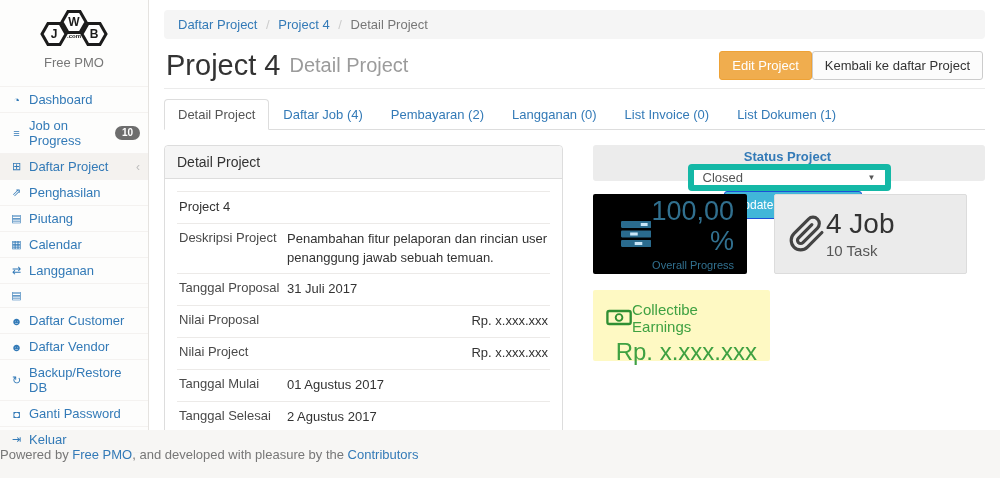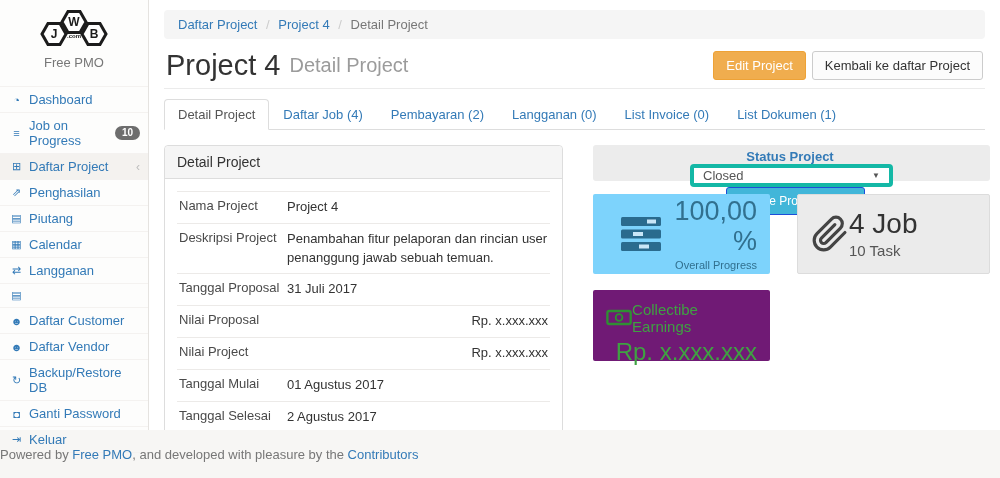--- a/index.html
+++ b/index.html
@@ -46,21 +46,21 @@
   .breadcrumb {
     background: #f5f5f5; border-radius: 4px;
     padding: 7px 14px; font-size: 13px; color: #777;
   }
   .breadcrumb a { color: #337ab7; }
   .breadcrumb .sep { color: #ccc; padding: 0 5px; }
 
   .header-row { display: flex; align-items: center; margin: 11px 2px 6px; }
   .page-title { font-size: 29px; font-weight: 400; color: #333; line-height: 1.1; }
   .page-subtitle { font-size: 20px; color: #9b9b9b; margin-left: 9px; }
-  .header-buttons { margin-left: auto; display: flex; gap: 6px; }
+  .header-buttons { margin-left: auto; display: flex; }
   .btn {
     font-size: 13px; padding: 6px 12px; border-radius: 3px;
     border: 1px solid transparent; cursor: pointer;
     font-family: "Liberation Sans", sans-serif;
   }
   .btn-warning { background: #f0ad4e; border-color: #eea236; color: #fff; }
   .btn-default { background: #fcfcfc; border-color: #ccc; color: #333; }
   .content hr { border: none; border-top: 1px solid #ebebeb; margin: 4px 0 10px; }
 
   .tabs { display: flex; border-bottom: 1px solid #ddd; }
@@ -92,45 +92,45 @@
   
   .right-col { width: 397px; }
   .status-bar {
     background: #ececec; border-radius: 3px;
     display: flex; align-items: center;
     padding: 4px 5px; height: 36px; flex-direction: column;
   }
   .status-label { color: #337ab7; font-weight: bold; font-size: 13px; padding: 0 8px 0 5px; }
   .select-box {
     width: 203px; height: 28px; background: #fff;
-    border: 4px solid #14b8a6; border-radius: 4px;
+    border: 6px solid #14b8a6; border-radius: 4px;
     display: flex; align-items: center; justify-content: space-between;
     padding: 0 9px; color: #555; cursor: pointer;
   }
   .select-box .caret { font-size: 8px; color: #555; }
   .btn-info {
     margin-left: 8px; background: #41b6d9; border: 1px solid #1d4ed8; color: #fff;
     font-size: 12px; padding: 6px 10px; border-radius: 3px; cursor: pointer;
     font-family: "Liberation Sans", sans-serif;
   }
 
   .stats-row { display: flex; gap: 27px; margin-top: 13px; }
   .stat-box { height: 80px; border-radius: 2px; display: flex; align-items: center; padding: 0 13px; }
-  .stat-blue { width: 177px; background: #7dd3fc; color: #31708f; padding-left: 28px; }
+  .stat-blue { width: 154px; background: #000000; color: #31708f; padding-left: 28px; }
   .stat-blue .stat-txt { flex: 1; text-align: right; }
   .stat-blue .stat-big { font-size: 27px; line-height: 1.1; }
   .stat-blue .stat-sub { font-size: 11px; margin-top: 2px; }
   .stat-gray { width: 193px; background: #ebebeb; border: 1px solid #dcdcdc; color: #333; }
   .stat-gray .stat-txt { flex: 1; text-align: left; }
   .stat-gray .stat-big { font-size: 28px; line-height: 1.1; color: #333; }
   .stat-gray .stat-sub { font-size: 15px; margin-top: 2px; color: #555; }
 
   .stat-green {
     width: 177px; height: 71px; margin-top: 16px;
-    background: #701a75; border-radius: 2px; color: #3fa142;
+    background: #fef9c3; border-radius: 2px; color: #3fa142;
     padding: 11px 13px;
   }
   .earn-line1 { display: flex; align-items: center; }
   .earn-label { margin-left: auto; font-size: 15px; }
   .earn-value { text-align: right; font-size: 24px; margin-top: 3px; }
 
   
   .footer {
     height: 48px; display: flex; align-items: center; 
     color: #777; font-size: 13px;
@@ -242,21 +242,20 @@
       <div class="tab">List Invoice (0)</div>
       <div class="tab">List Dokumen (1)</div>
     </div>
 
     <div class="columns">
 
       <section class="panel">
         <div class="panel-header">Detail Project</div>
         <div class="detail-table">
           <div class="detail-row">
-            <span class="lbl">Nama Project</span>
             <span class="val">Project 4</span>
           </div>
           <div class="detail-row">
             <span class="lbl">Deskripsi Project</span>
             <span class="val">Penambahan fitur pelaporan dan rincian user penanggung jawab sebuah temuan.</span>
           </div>
           <div class="detail-row">
             <span class="lbl">Tanggal Proposal</span>
             <span class="val">31 Juli 2017</span>
           </div>

